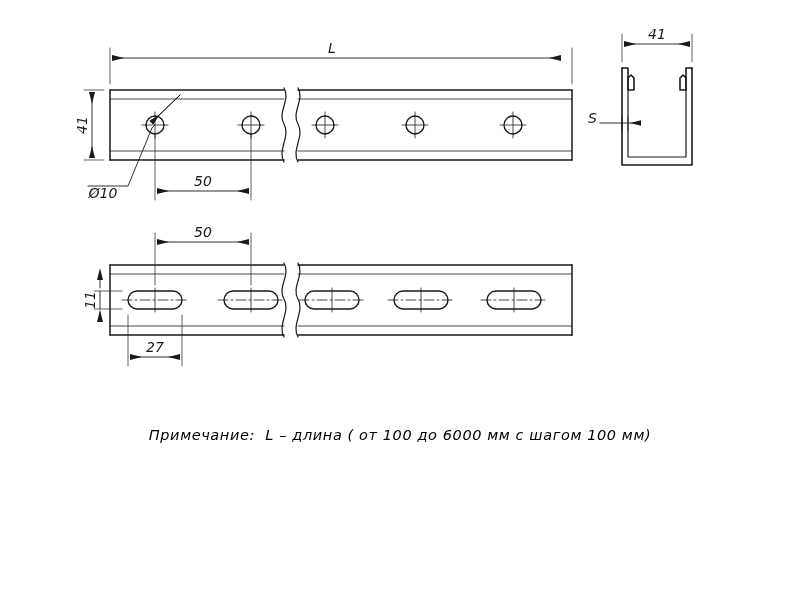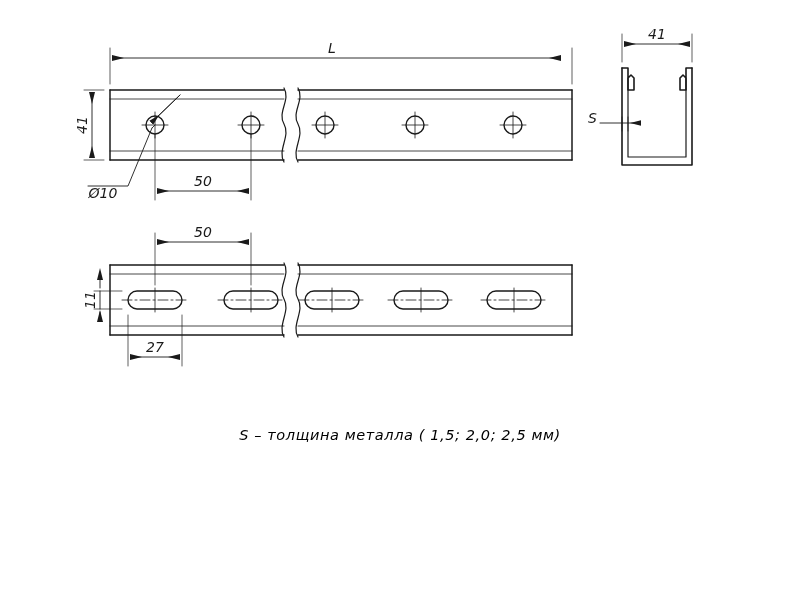--- a/index.html
+++ b/index.html
@@ -203,14 +203,14 @@
     <text x="657" y="39" text-anchor="middle">41</text>
     <text x="597" y="123" text-anchor="end">S</text>
 
     <text x="203" y="237" text-anchor="middle">50</text>
     <text x="95" y="300" text-anchor="middle" transform="rotate(-90 95 300)">11</text>
     <text x="155" y="352" text-anchor="middle">27</text>
   </g>
 </svg>
 
 <div class="note-block">
-  <span class="note-line">S – толщина металла ( 1,5; 2,0; 2,5 мм)</span>
+  <span class="note-line">Примечание:  L – длина ( от 100 до 6000 мм с шагом 100 мм)</span>
 </div>
 
 </body></html>

